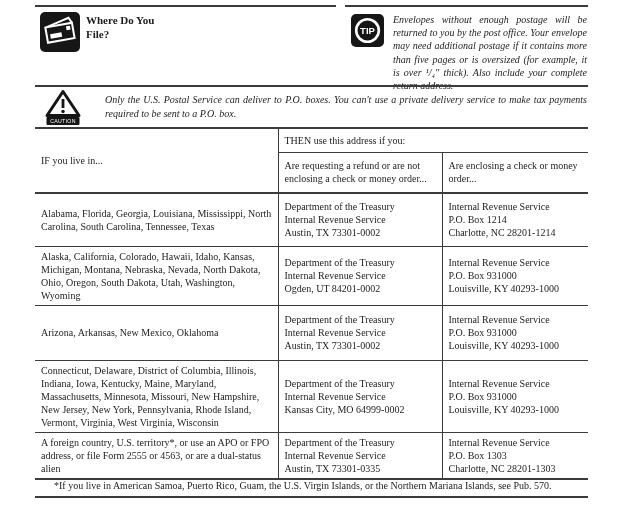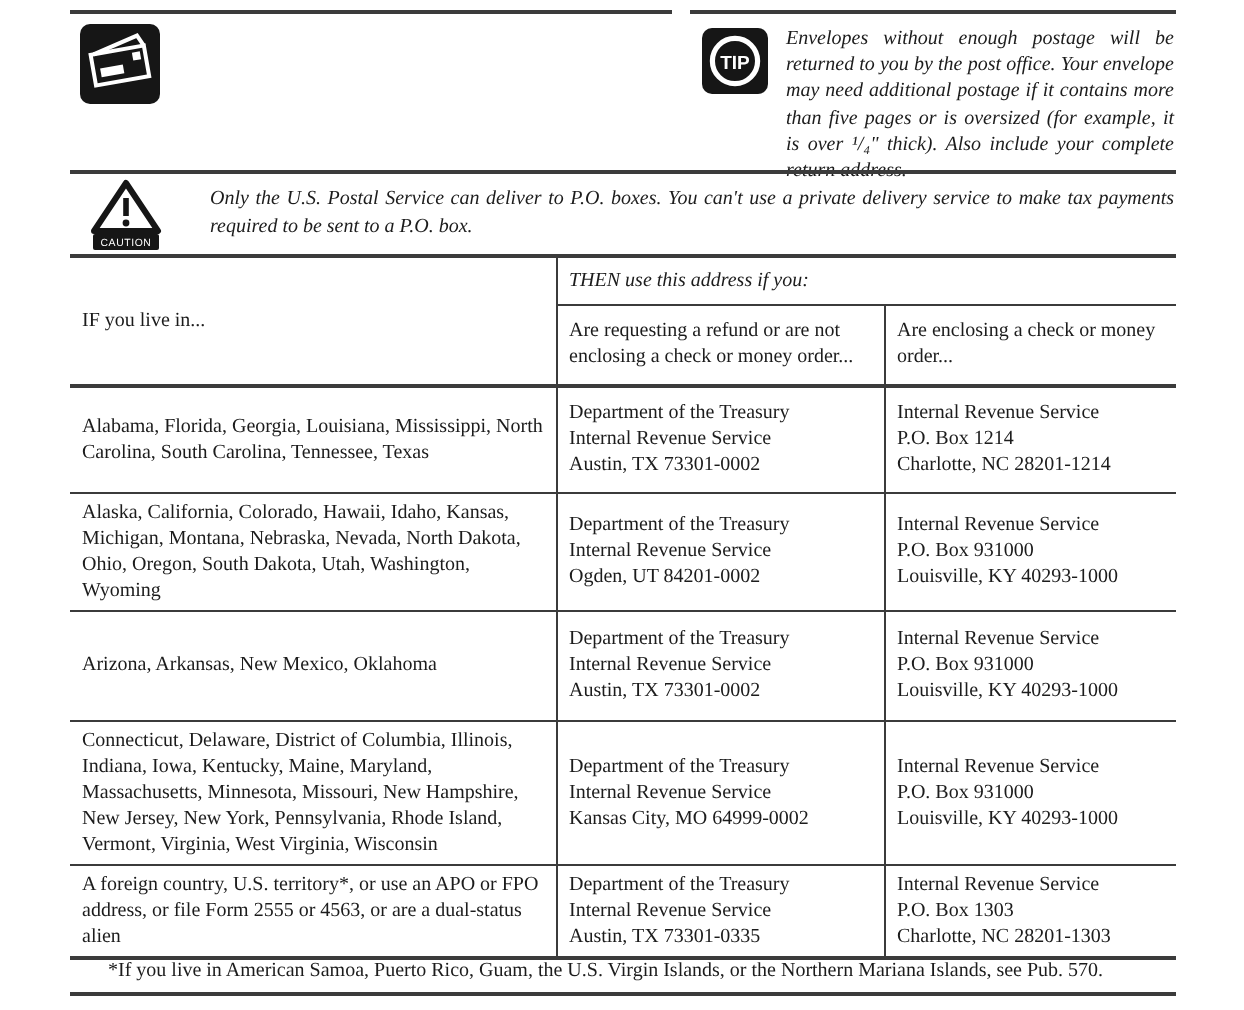--- a/index.html
+++ b/index.html
@@ -22,21 +22,21 @@
   }
   table.filing col.c1 { width:243px; }
   table.filing col.c2 { width:164px; }
   table.filing col.c3 { width:146px; }
   table.filing td, table.filing th { padding:3px 6px; vertical-align:middle; text-align:left; font-weight:normal; }
   .tbl-top        { border-top:2px solid #3b3b3b; }
   .tbl-bottom     { border-bottom:2px solid #3b3b3b; }
   .hdr-bottom     { border-bottom:2px solid #3b3b3b; }
   .row-sep        { border-bottom:1.2px solid #3b3b3b; }
   .vline          { border-left:1.2px solid #3b3b3b; }
-  .thin-bottom    { border-bottom:1.2px solid #3b3b3b;font-style:italic; }
+  .thin-bottom    { border-bottom:1.2px solid #3b3b3b; }
   th.span-hdr  { font-weight:bold; text-align:center; padding:4px 4px; }
   th.sub-hdr   { font-weight:bold; text-align:center; vertical-align:middle; padding:4px 10px; }
   th.live-hdr  { font-weight:bold; vertical-align:bottom; padding:0 6px 3px 6px;margin-top:37px; }
   td.addr div  { white-space:nowrap; }
   .footnote { font-size:10px; }
 </style>
 </head>
 <body>
 
 <div class="page">
@@ -49,20 +49,21 @@
       <rect width="40" height="40" rx="5" fill="#161616"></rect>
       <g transform="rotate(-10 20 21)">
         <rect x="6.5" y="13" width="27" height="15.5" fill="none" stroke="#ffffff" stroke-width="2"></rect>
         <path d="M8 13 L31 7.5 L33.5 13" fill="none" stroke="#ffffff" stroke-width="2"></path>
         <rect x="10" y="20.5" width="11.5" height="4.5" fill="#ffffff"></rect>
         <rect x="27" y="15.5" width="4" height="4" fill="#ffffff"></rect>
       </g>
     </svg>
   </div>
 
+  <div class="abs heading" style="left:86px; top:14px; width:80px;">Where Do You File?</div>
 
 
   <div class="abs" style="left:351px; top:14px;">
     <svg width="33" height="33" viewBox="0 0 33 33">
       <rect width="33" height="33" rx="5" fill="#161616"></rect>
       <circle cx="16.5" cy="16.5" r="11.3" fill="#161616" stroke="#ffffff" stroke-width="2.6"></circle>
       <text x="16.5" y="20.3" text-anchor="middle" font-size="9.5" font-weight="bold" fill="#ffffff" font-family="Liberation Sans, sans-serif">TIP</text>
     </svg>
   </div>
 

